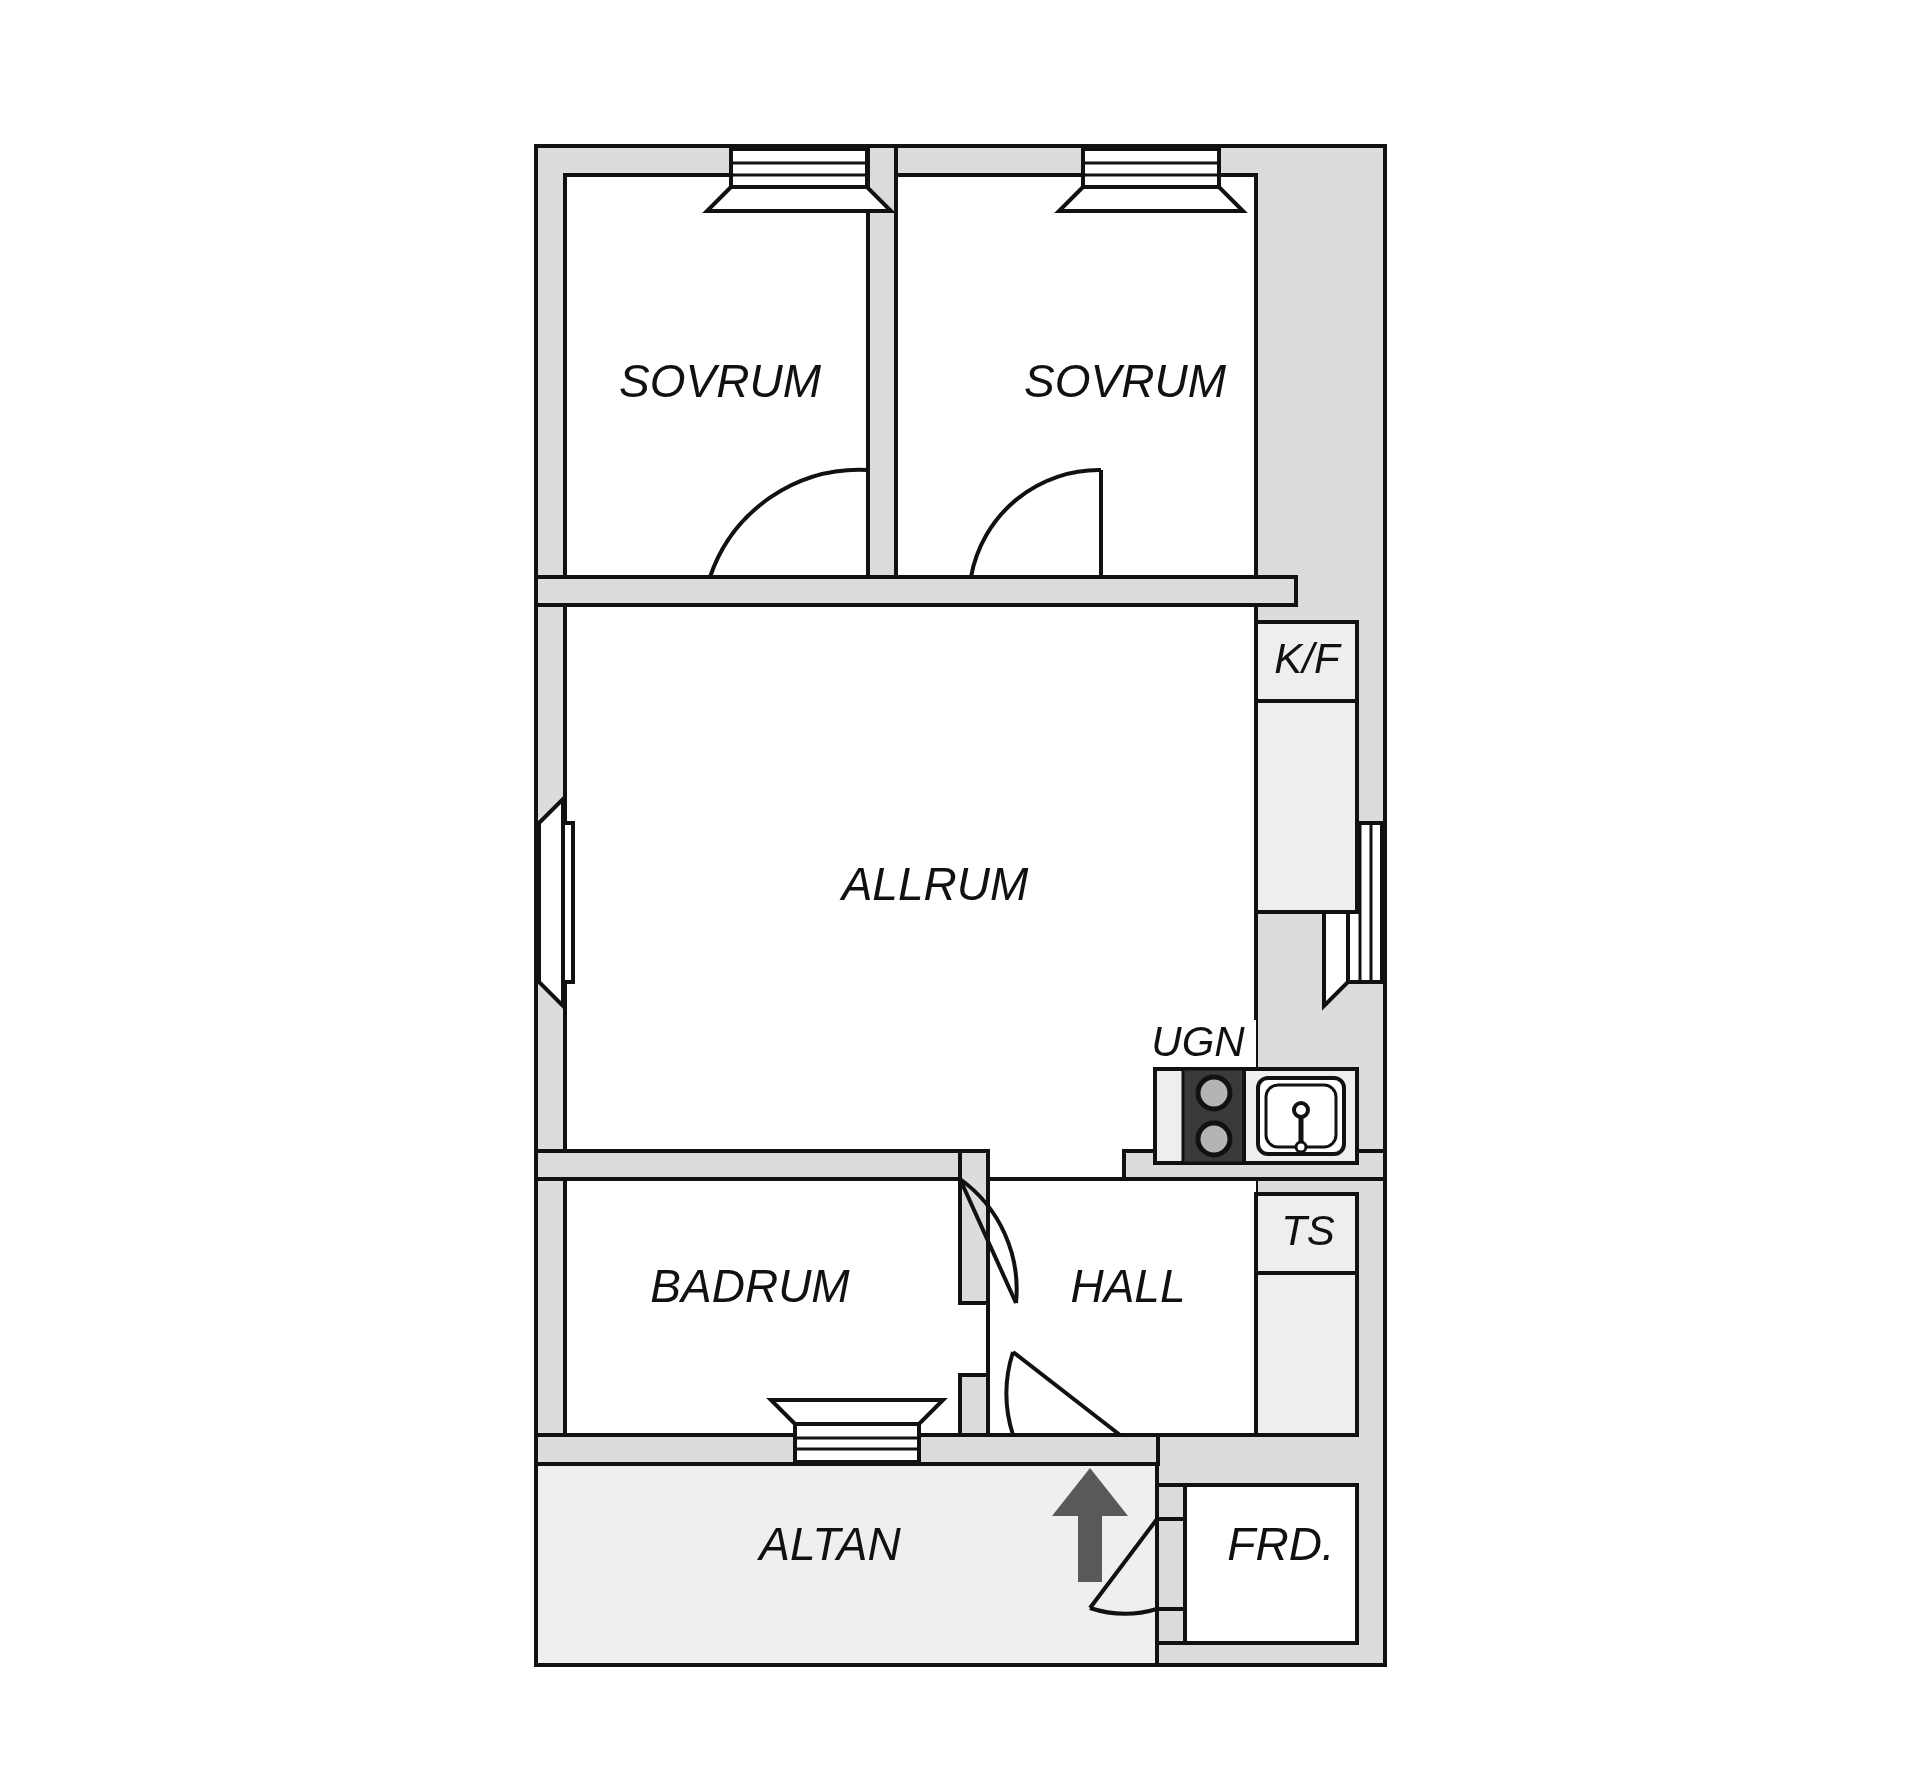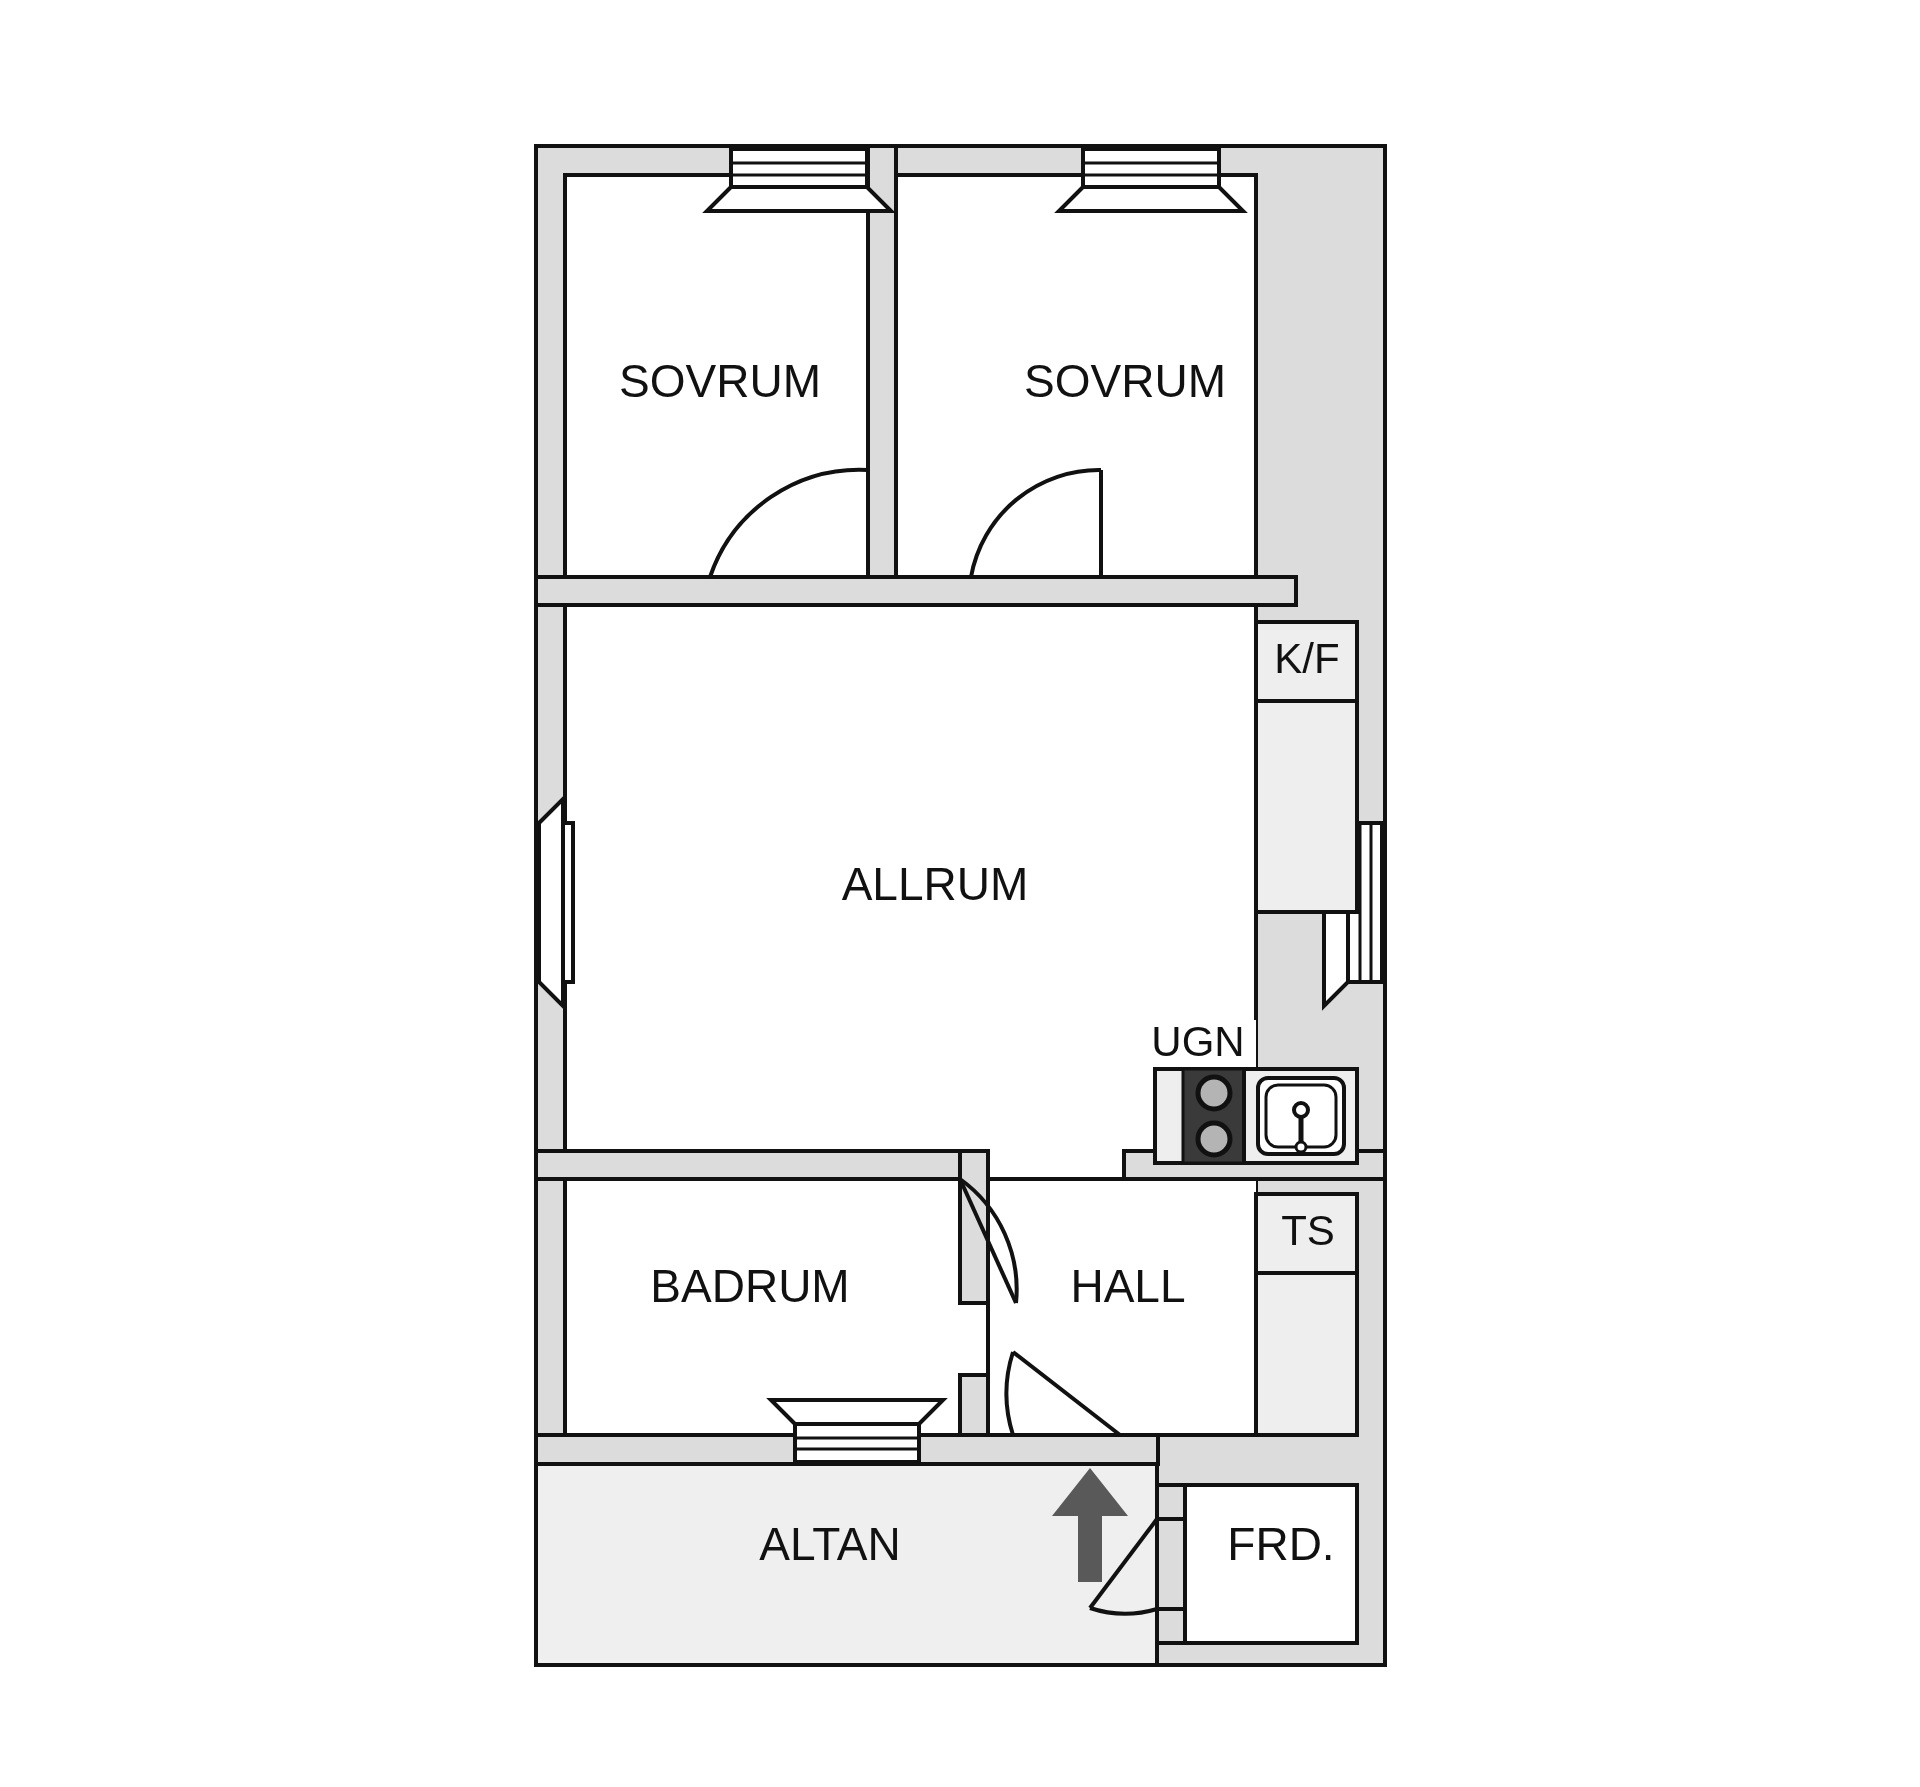--- a/index.html
+++ b/index.html
@@ -9,20 +9,21 @@
     width: 1920px;
     height: 1787px;
     overflow: hidden;
     font-family: "Liberation Sans", sans-serif;
   }
   #plan-root {
     position: relative;
     width: 1920px;
     height: 1787px;
     background: #ffffff;
+    font-style: italic;
   }
   #floorplan-svg {
     display: block;
     width: 1920px;
     height: 1787px;
   }
   .room-label {
     font-family: "Liberation Sans", sans-serif;
     fill: #111111;
     text-anchor: middle;

